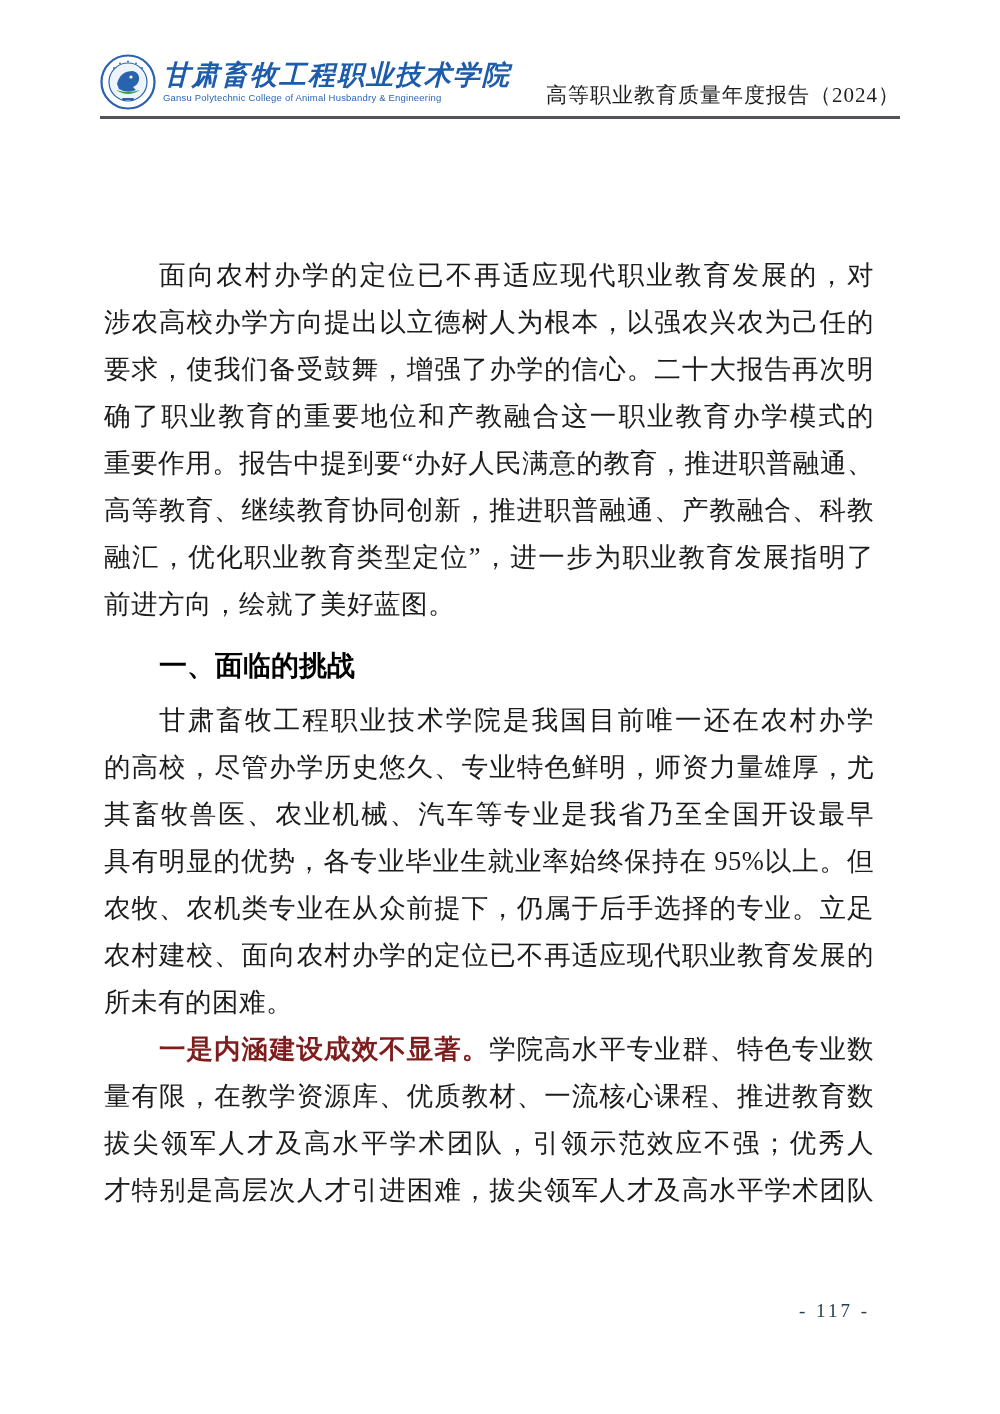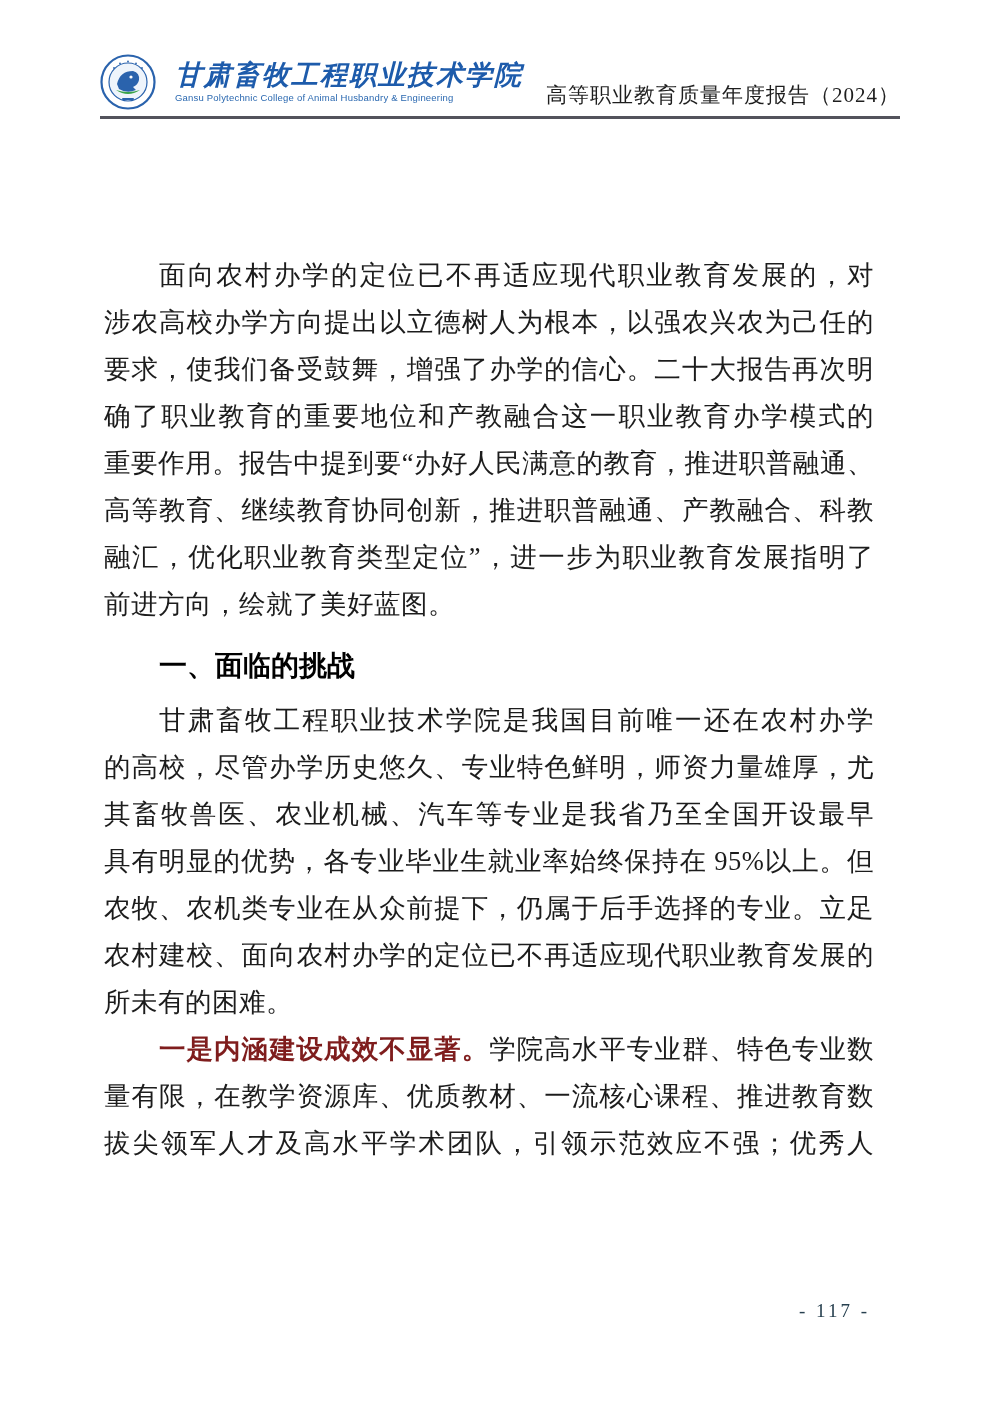--- a/index.html
+++ b/index.html
@@ -21,21 +21,21 @@
     right: 100px;
     top: 54px;
   }
   .header-inner {
     display: flex;
     justify-content: space-between;
     align-items: flex-end;
     padding-bottom: 6px;
     border-bottom: 3px solid #53535c;
   }
-  .logo-group { display: flex; align-items: center; gap: 12px; }
+  .logo-group { display: flex; align-items: center; }
   .emblem { width: 56px; height: 56px; flex: 0 0 auto; }
   .names { display: flex; flex-direction: column; margin-left: 7px; }
   .name-zh {
     font-size: 27px;
     font-weight: bold;
     color: #1d5bab;
     letter-spacing: 2px;
     line-height: 1.05;
     font-style: italic;
     white-space: nowrap;
@@ -168,19 +168,20 @@
       <div class="line">具有明显的优势，各专业毕业生就业率始终保持在 95%以上。但</div>
       <div class="line">农牧、农机类专业在从众前提下，仍属于后手选择的专业。立足</div>
       <div class="line">农村建校、面向农村办学的定位已不再适应现代职业教育发展的</div>
       <div class="line para-end">所未有的困难。</div>
     </div>
 
     <div>
       <div class="line indent"><span class="bold-lead">一是内涵建设成效不显著。</span><span>学院高水平专业群、特色专业数</span></div>
       <div class="line">量有限，在教学资源库、优质教材、一流核心课程、推进教育数</div>
       <div class="line">拔尖领军人才及高水平学术团队，引领示范效应不强；优秀人</div>
+      <div class="line">才特别是高层次人才引进困难，拔尖领军人才及高水平学术团队</div>
     </div>
 
   </div>
 
   <div class="page-number">- 117 -</div>
 
 </div>
 
 </body></html>

